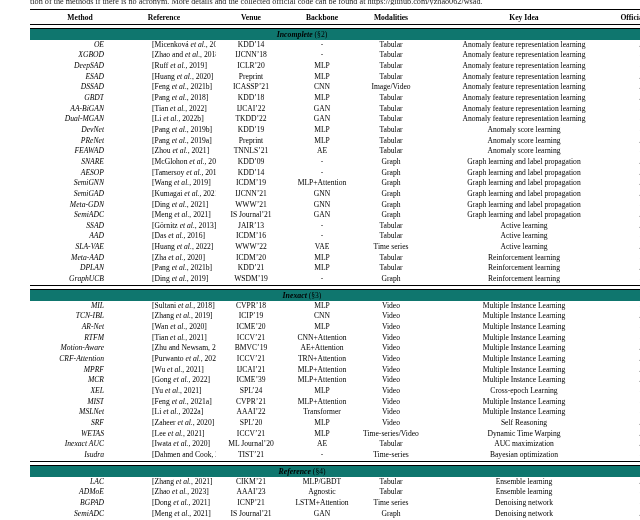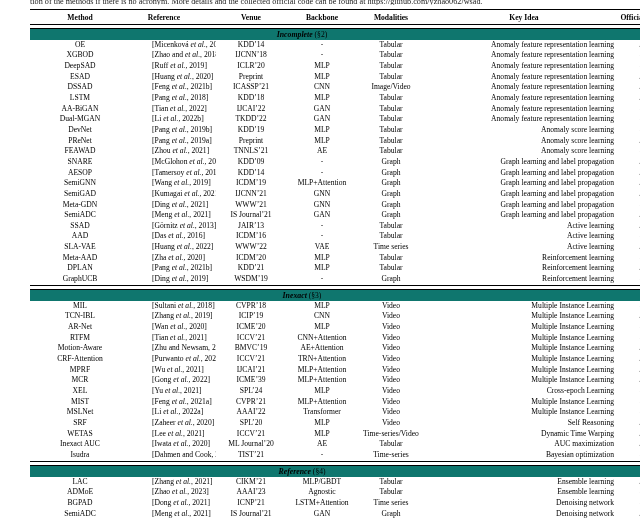--- a/index.html
+++ b/index.html
@@ -76,26 +76,26 @@
   .sec-name { font-style: italic; font-weight: bold; font-size: 7.8px; }
   .sec-ref  { font-style: normal; font-weight: normal; font-size: 7.6px; }
   .sec-inner {
     display: inline-block;
     width: 100%;
     text-align: center;
     padding-right: 96px;
     box-sizing: border-box;
   }
 
-  td.method   { text-align: center;   padding-left: 26px !important; }
+  td.method   { text-align: right;   padding-left: 26px !important; font-style: italic; }
   td.ref      { text-align: left;   padding-left: 48px !important; }
   td.venue    { text-align: center; }
   td.backbone { text-align: center; }
   td.mod      { text-align: center; }
-  td.key      { text-align: right;   padding-left: 10px !important; }
+  td.key      { text-align: center;   padding-left: 10px !important; }
   td.code     { text-align: center; font-size: 8.4px; }
   .mark-yes { font-family: "DejaVu Sans", sans-serif; font-size: 7.6px; }
   .mark-no  { font-family: "DejaVu Sans", sans-serif; font-size: 7.6px; }
   em.it { font-style: italic; }
 </style>
 </head>
 <body>
 
 <div id="page">
   <div class="caption">tion of the methods if there is no acronym. More details and the collected official code can be found at https://github.com/yzhao062/wsad.</div>
@@ -167,21 +167,21 @@
         <tr>
           <td class="method">DSSAD</td>
           <td class="ref">[Feng <em class="it">et al.</em>, 2021b]</td>
           <td class="venue">ICASSP’21</td>
           <td class="backbone">CNN</td>
           <td class="mod">Image/Video</td>
           <td class="key">Anomaly feature representation learning</td>
           <td class="code"><span class="mark-no">✗</span></td>
         </tr>
         <tr>
-          <td class="method">LSTM</td>
+          <td class="method">GBDT</td>
           <td class="ref">[Pang <em class="it">et al.</em>, 2018]</td>
           <td class="venue">KDD’18</td>
           <td class="backbone">MLP</td>
           <td class="mod">Tabular</td>
           <td class="key">Anomaly feature representation learning</td>
           <td class="code"><span class="mark-no">✗</span></td>
         </tr>
         <tr>
           <td class="method">AA-BiGAN</td>
           <td class="ref">[Tian <em class="it">et al.</em>, 2022]</td>

